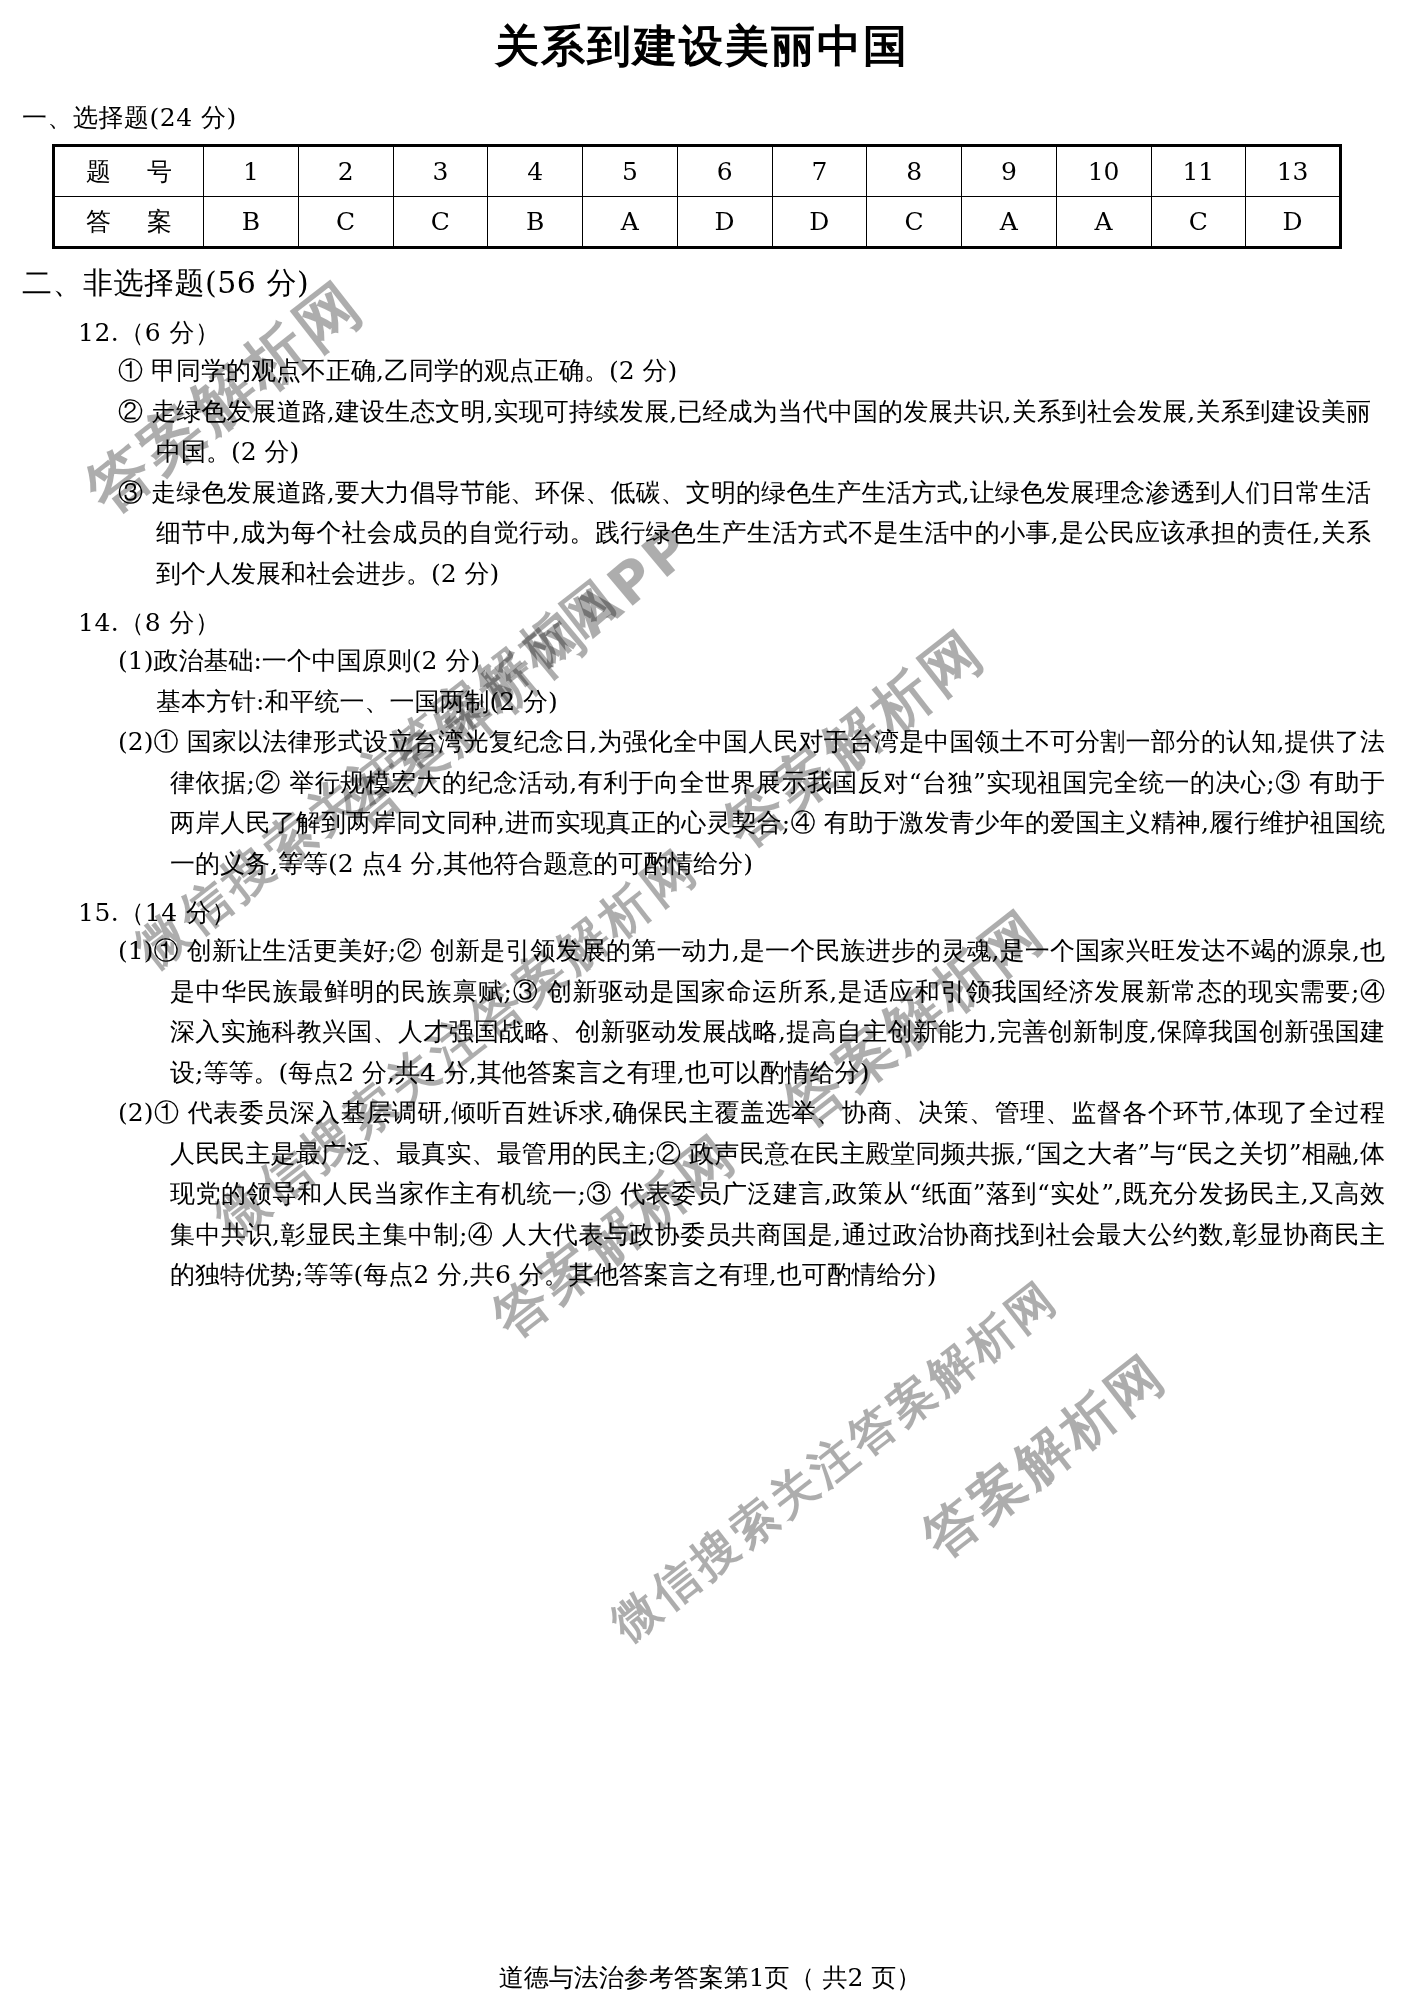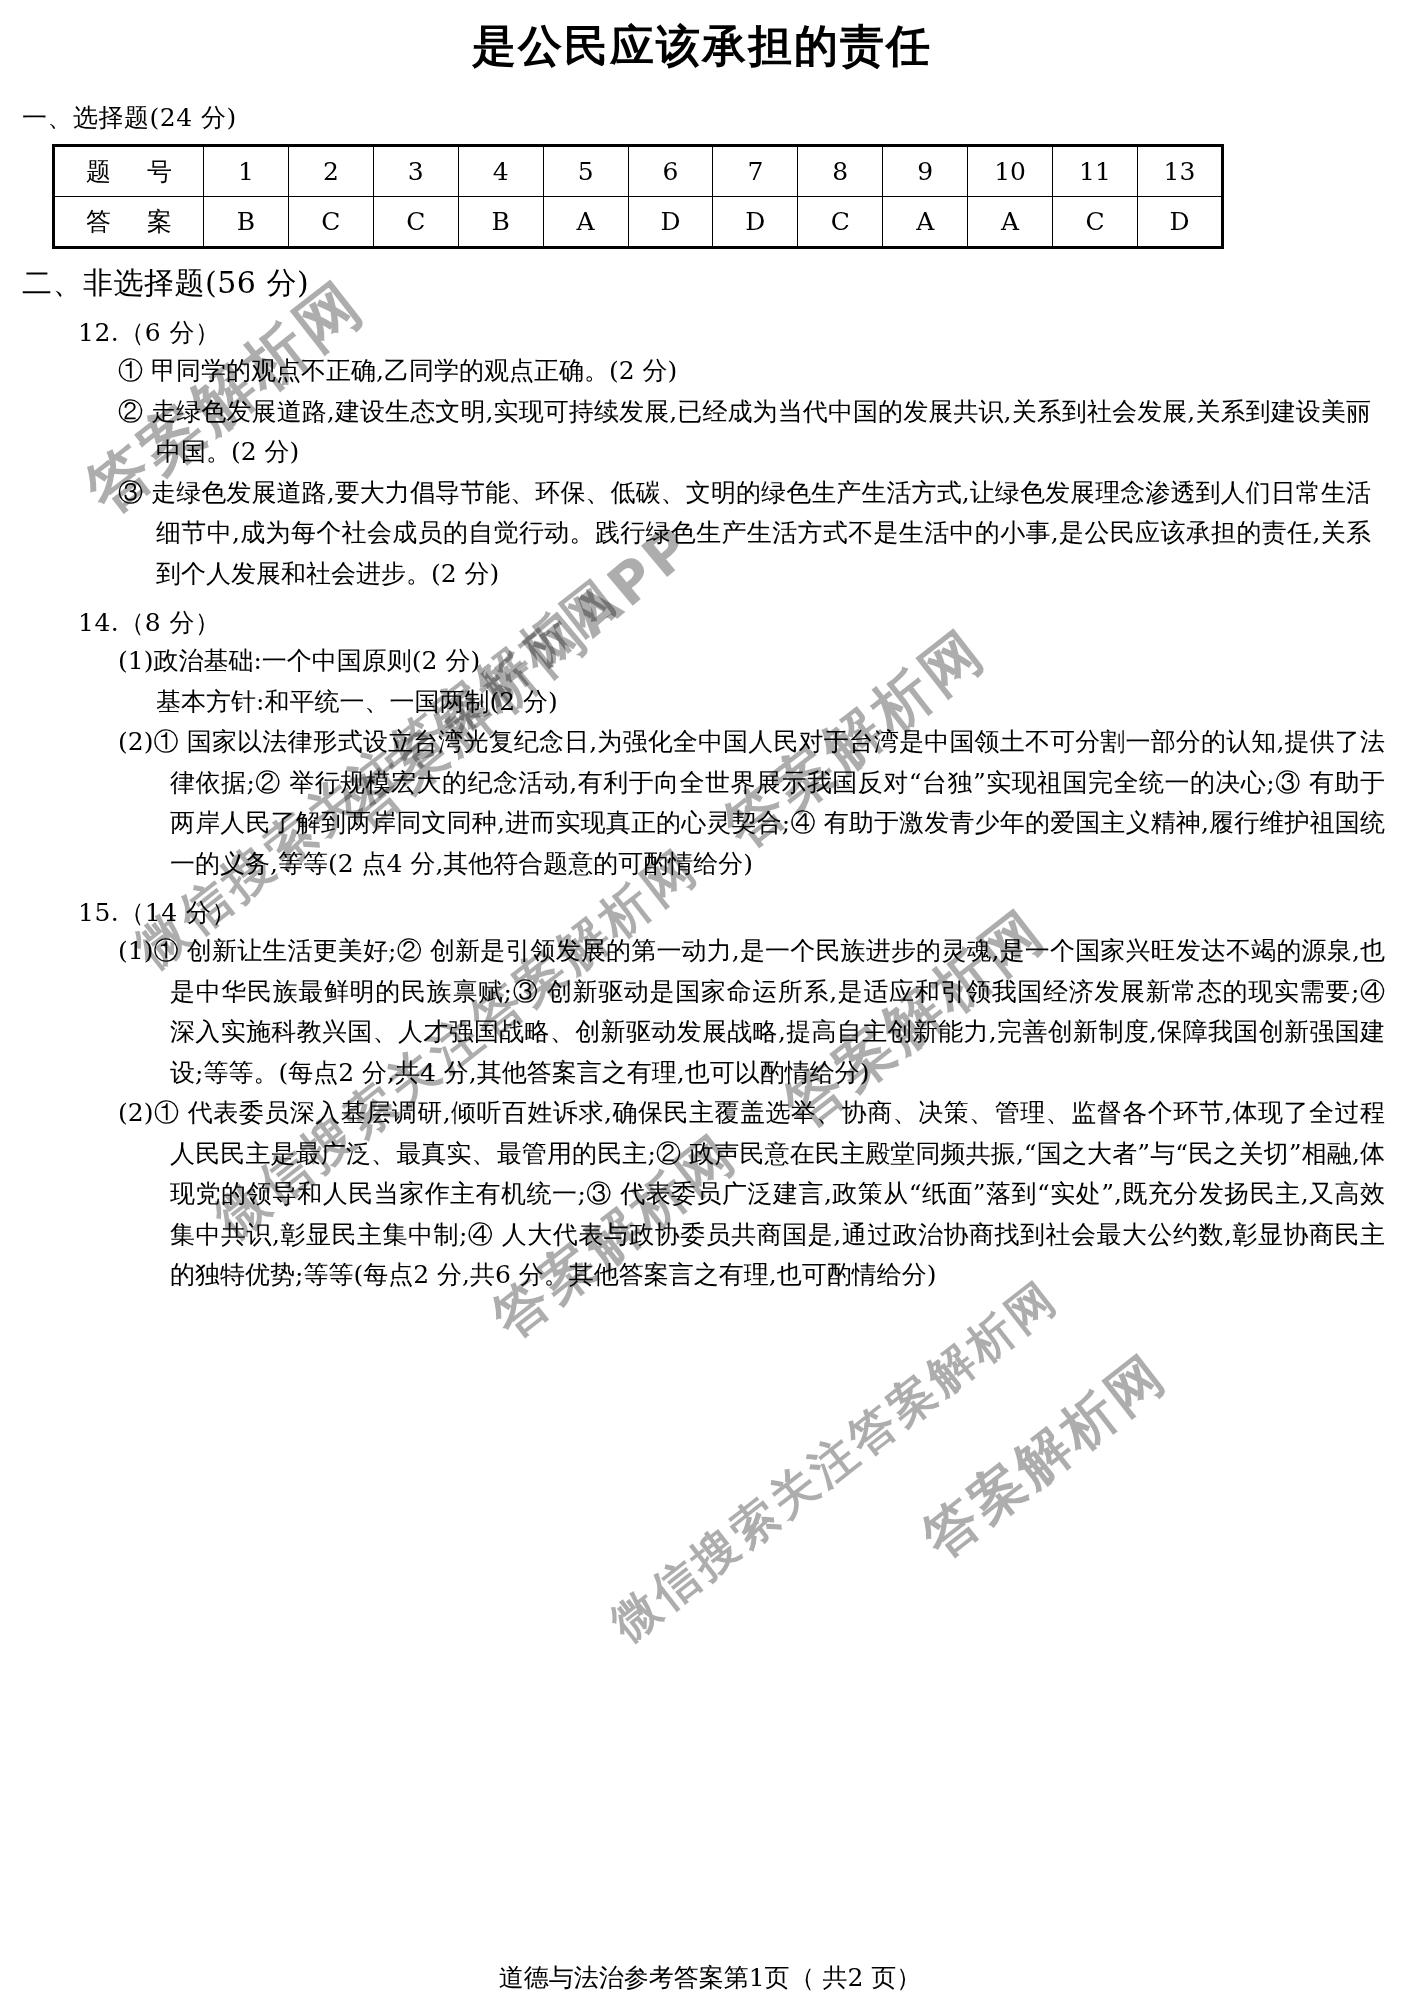--- a/index.html
+++ b/index.html
@@ -54,21 +54,21 @@
     letter-spacing: 0.5px;
   }
 
   
   .ans-table-wrap {
     margin: 6px 0 0 52px;
     width: 1290px;
   }
   table.ans-table {
     border-collapse: collapse;
-    width: 1172px;
+    width: 1290px;
     table-layout: fixed;
   }
   table.ans-table td {
     border: 1.5px solid #000;
     height: 47px;
     text-align: center;
     vertical-align: middle;
     font-size: 25px;
     font-family: "DejaVu Serif", "Liberation Serif", serif;
   }
@@ -137,21 +137,21 @@
     white-space: nowrap;
     font-family: "DejaVu Sans", "Liberation Sans", sans-serif;
     letter-spacing: 4px;
   }
 </style>
 </head>
 <body>
 
 <div class="page">
 
-  <div class="doc-subtitle">是公民应该承担的责任</div>
+  <div class="doc-subtitle">关系到建设美丽中国</div>
 
   <div class="section-head">一、选择题(24 分)</div>
 
   <div class="ans-table-wrap">
     <table class="ans-table">
       <tbody>
         <tr>
           <td class="lbl">题 号</td>
           <td>1</td>
           <td>2</td>

